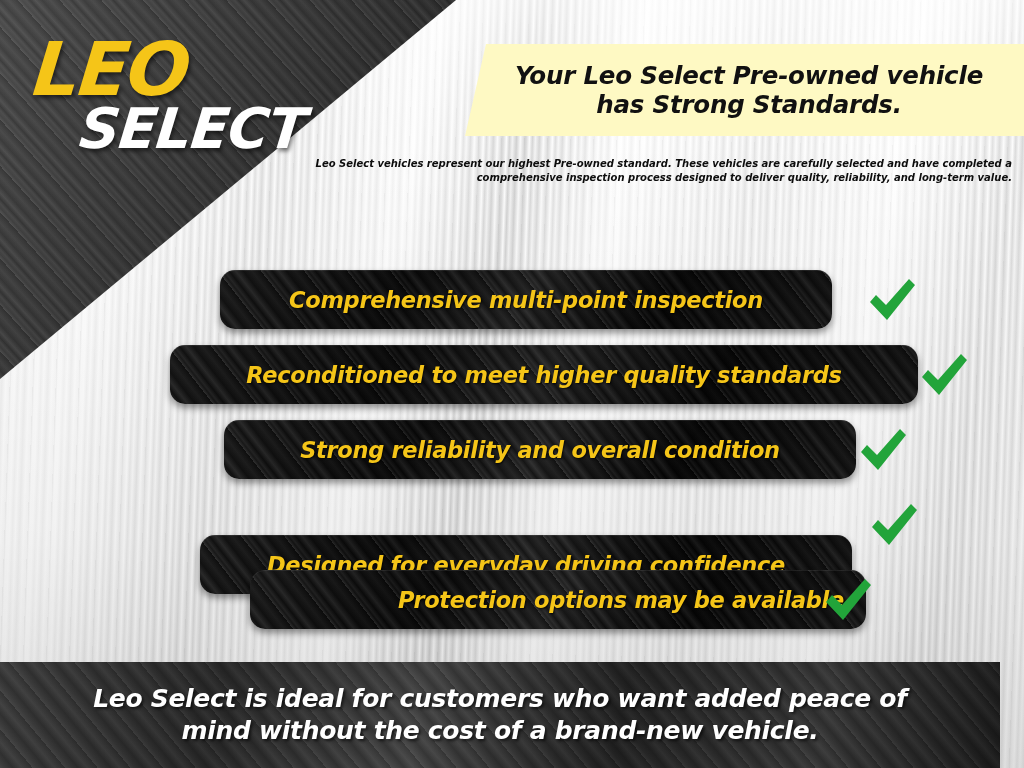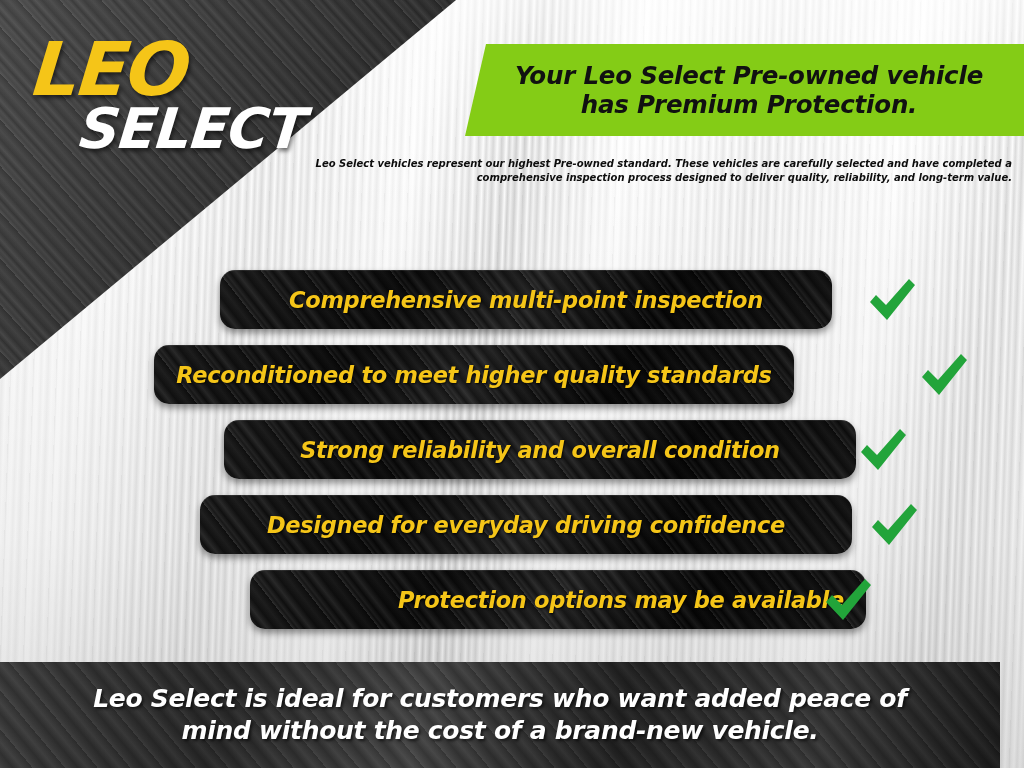--- a/index.html
+++ b/index.html
@@ -59,21 +59,21 @@
     font-size:56px;line-height:0.9;font-weight:900;font-style:italic;
     color:#ffffff;letter-spacing:-1px;
     font-family:"DejaVu Sans","Liberation Sans",sans-serif;
     text-shadow:2px 3px 4px rgba(0,0,0,0.55);
     transform:skewX(-6deg);
   }
 
   
   .banner{
     position:absolute;left:460px;top:44px;width:564px;height:92px;z-index:5;
-    background:#84cc16;
+    background:#fef9c3;
     clip-path:polygon(26px 0, 564px 0, 564px 92px, 5px 92px);
     display:flex;align-items:center;justify-content:center;
   }
   .banner-text{
     width:534px;text-align:center;
     font-size:24.5px;line-height:1.20;font-weight:900;font-style:italic;
     color:#111111;letter-spacing:-0.2px;
     font-family:"DejaVu Sans","Liberation Sans",sans-serif;
     padding-left:14px;
   }
@@ -140,41 +140,41 @@
   <div class="dark-corner"></div>
 
   <div class="logo">
     <div class="logo-leo">LEO</div>
     <div class="logo-select">SELECT</div>
   </div>
 
   <div class="banner">
     <div class="banner-text">
       <span>Your Leo Select Pre-owned vehicle</span><br>
-      <span>has Premium Protection.</span>
+      <span>has Strong Standards.</span>
     </div>
   </div>
 
   <p class="intro">Leo Select vehicles represent our highest Pre-owned standard. These vehicles are carefully selected and have completed a comprehensive inspection process designed to deliver quality, reliability, and long-term value.</p>
 
   <div class="features">
 
     <div class="feature-row">
       <div class="pill" style="left:208px;width:612px;">
         <span class="pill-label">Comprehensive multi-point inspection</span>
       </div>
       <span class="check" style="left:854px;">
         <svg viewBox="0 0 52 48" xmlns="http://www.w3.org/2000/svg">
           <path d="M4 26 L10 19 L20 29 L43 3 L49 9 L21 44 Z" fill="#22A43A"></path>
         </svg>
       </span>
     </div>
 
     <div class="feature-row">
-      <div class="pill" style="left:142px;width:640px;">
+      <div class="pill" style="left:158px;width:748px;">
         <span class="pill-label">Reconditioned to meet higher quality standards</span>
       </div>
       <span class="check" style="left:906px;">
         <svg viewBox="0 0 52 48" xmlns="http://www.w3.org/2000/svg">
           <path d="M4 26 L10 19 L20 29 L43 3 L49 9 L21 44 Z" fill="#22A43A"></path>
         </svg>
       </span>
     </div>
 
     <div class="feature-row">
@@ -182,21 +182,21 @@
         <span class="pill-label">Strong reliability and overall condition</span>
       </div>
       <span class="check" style="left:845px;">
         <svg viewBox="0 0 52 48" xmlns="http://www.w3.org/2000/svg">
           <path d="M4 26 L10 19 L20 29 L43 3 L49 9 L21 44 Z" fill="#22A43A"></path>
         </svg>
       </span>
     </div>
 
     <div class="feature-row">
-      <div class="pill" style="left:188px;width:652px;">
+      <div class="pill" style="left:188px;width:652px;margin-top:40px;">
         <span class="pill-label">Designed for everyday driving confidence</span>
       </div>
       <span class="check" style="left:856px;">
         <svg viewBox="0 0 52 48" xmlns="http://www.w3.org/2000/svg">
           <path d="M4 26 L10 19 L20 29 L43 3 L49 9 L21 44 Z" fill="#22A43A"></path>
         </svg>
       </span>
     </div>
 
     <div class="feature-row">

